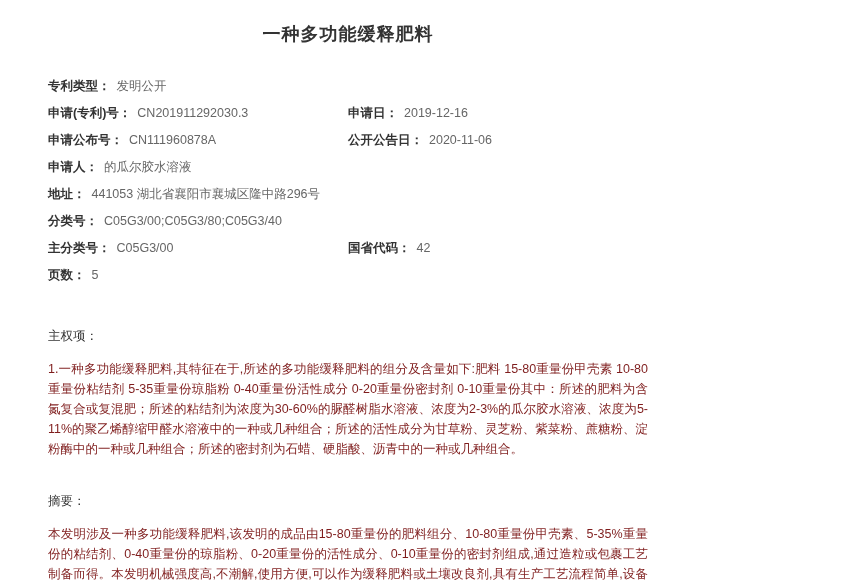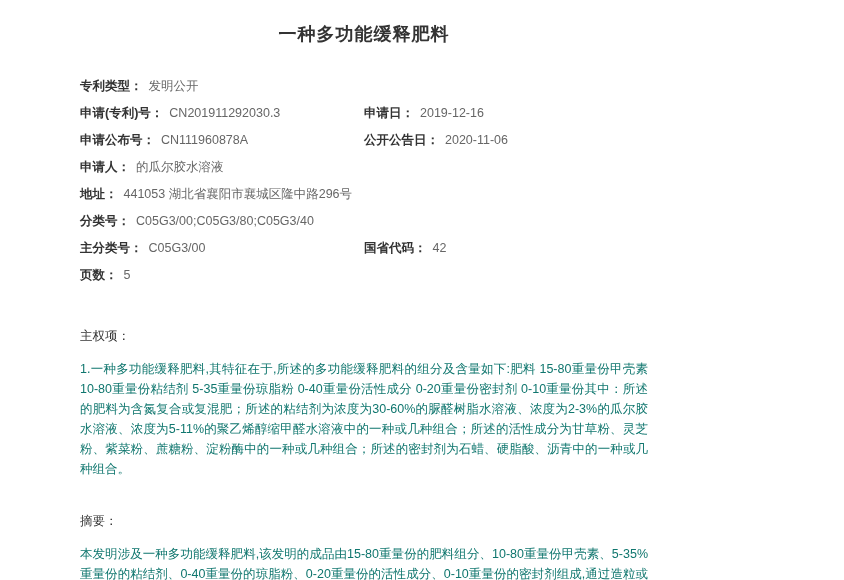--- a/index.html
+++ b/index.html
@@ -4,21 +4,21 @@
 <style>
   * { margin: 0; padding: 0; box-sizing: border-box; }
   html, body {
     background: #ffffff;
     font-family: "Liberation Sans", "DejaVu Sans", sans-serif;
   }
   .page {
     width: 708px;
     height: 580px;
     background: #ffffff;
-    padding: 22px 60px 20px 80px;
+    padding: 22px 60px 20px 48px;
     overflow: hidden;
   }
   .doc-title {
     text-align: center;
     font-size: 18px;
     font-weight: bold;
     color: #333333;
     margin-bottom: 32px;
     letter-spacing: 1px;
   }
@@ -49,21 +49,21 @@
     margin-top: 44px;
   }
   .section-label {
     font-size: 12.5px;
     font-weight: normal;
     color: #333333;
     margin-bottom: 14px;
   }
   .section-text {
     font-size: 12.5px;
-    color: #0f766e;
+    color: #7f1d1d;
     line-height: 20px;
     text-align: justify;
   }
   .section.abstract { margin-top: 34px; }
 </style>
 </head>
 <body>
 
 <div class="page">
 

